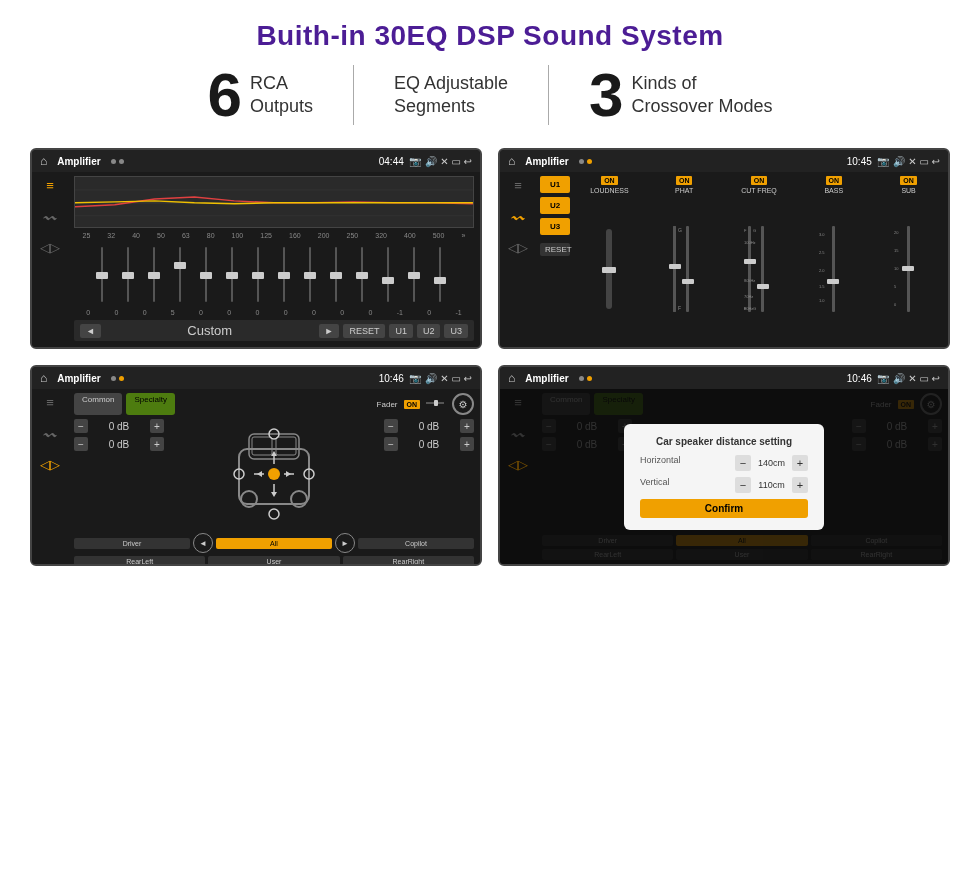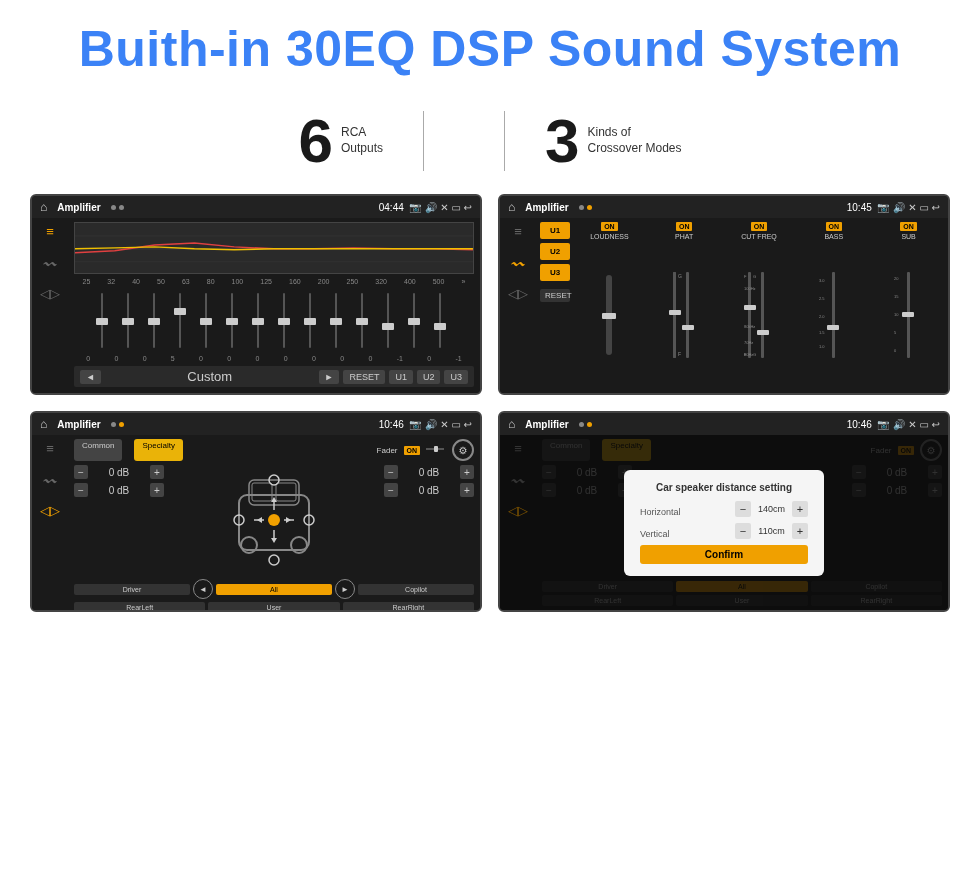--- a/index.html
+++ b/index.html
@@ -12,24 +12,24 @@
     }
 
     .page-wrapper {
       width: 980px;
       padding: 20px 30px;
     }
 
     
     .main-title {
       text-align: center;
-      font-size: 50px;
+      font-size: 28px;
       font-weight: 900;
-      color: #3b82f6;
-      margin-bottom: 32px;
+      color: #4c1d95;
+      margin-bottom: 12px;
       letter-spacing: 0.5px;
     }
 
     
     .stats-row {
       display: flex;
       align-items: center;
       justify-content: center;
       gap: 0;
       margin-bottom: 22px;
@@ -40,21 +40,21 @@
       gap: 8px;
       padding: 0 40px;
     }
     .stat-number {
       font-size: 62px;
       font-weight: 900;
       color: #1a1a1a;
       line-height: 1;
     }
     .stat-label {
-      font-size: 12px;
+      font-size: 18px;
       color: #333;
       line-height: 1.3;
       font-weight: 500;
     }
     .stat-divider {
       width: 1px;
       height: 60px;
       background: #aaa;
     }
 
@@ -244,32 +244,32 @@
       text-align: center;
     }
     .speaker-content {
       flex: 1;
       display: flex;
       flex-direction: column;
       padding: 4px 6px;
     }
     .speaker-tabs {
       display: flex;
-      gap: 12px;
+      gap: 4px;
       margin-bottom: 4px;
     }
     .spk-tab {
       background: #444;
       color: #ccc;
       font-size: 8px;
       padding: 2px 8px;
       border-radius: 3px;
       cursor: pointer;
     }
-    .spk-tab.active { background: #eab308; color: #000; }
+    .spk-tab.active { background: #4d7c0f; color: #000; }
     .speaker-main {
       display: flex;
       gap: 8px;
       flex: 1;
     }
     .speaker-controls-left {
       display: flex;
       flex-direction: column;
       gap: 4px;
       width: 90px;
@@ -341,21 +341,21 @@
     }
     .dialog-title {
       font-size: 10px;
       color: #333;
       font-weight: bold;
       margin-bottom: 8px;
       text-align: center;
     }
     .dialog-row {
       display: flex;
-      align-items: flex-end;
+      align-items: flex-start;
       justify-content: space-between;
       margin-bottom: 6px;
     }
     .dialog-label { font-size: 9px; color: #555; }
     .dialog-control {
       display: flex;
       align-items: center;
       gap: 3px;
     }
     .d-btn {
@@ -395,20 +395,21 @@
 
   <div class="main-title">Buith-in 30EQ DSP Sound System</div>
 
   <div class="stats-row">
     <div class="stat-item">
       <span class="stat-number">6</span>
       <span class="stat-label">RCA<br>Outputs</span>
     </div>
     <div class="stat-divider"></div>
     <div class="stat-item">
+      <span class="stat-label">EQ Adjustable<br>Segments</span>
     </div>
     <div class="stat-divider"></div>
     <div class="stat-item">
       <span class="stat-number">3</span>
       <span class="stat-label">Kinds of<br>Crossover Modes</span>
     </div>
   </div>
 
   <div class="screens-grid">
 

